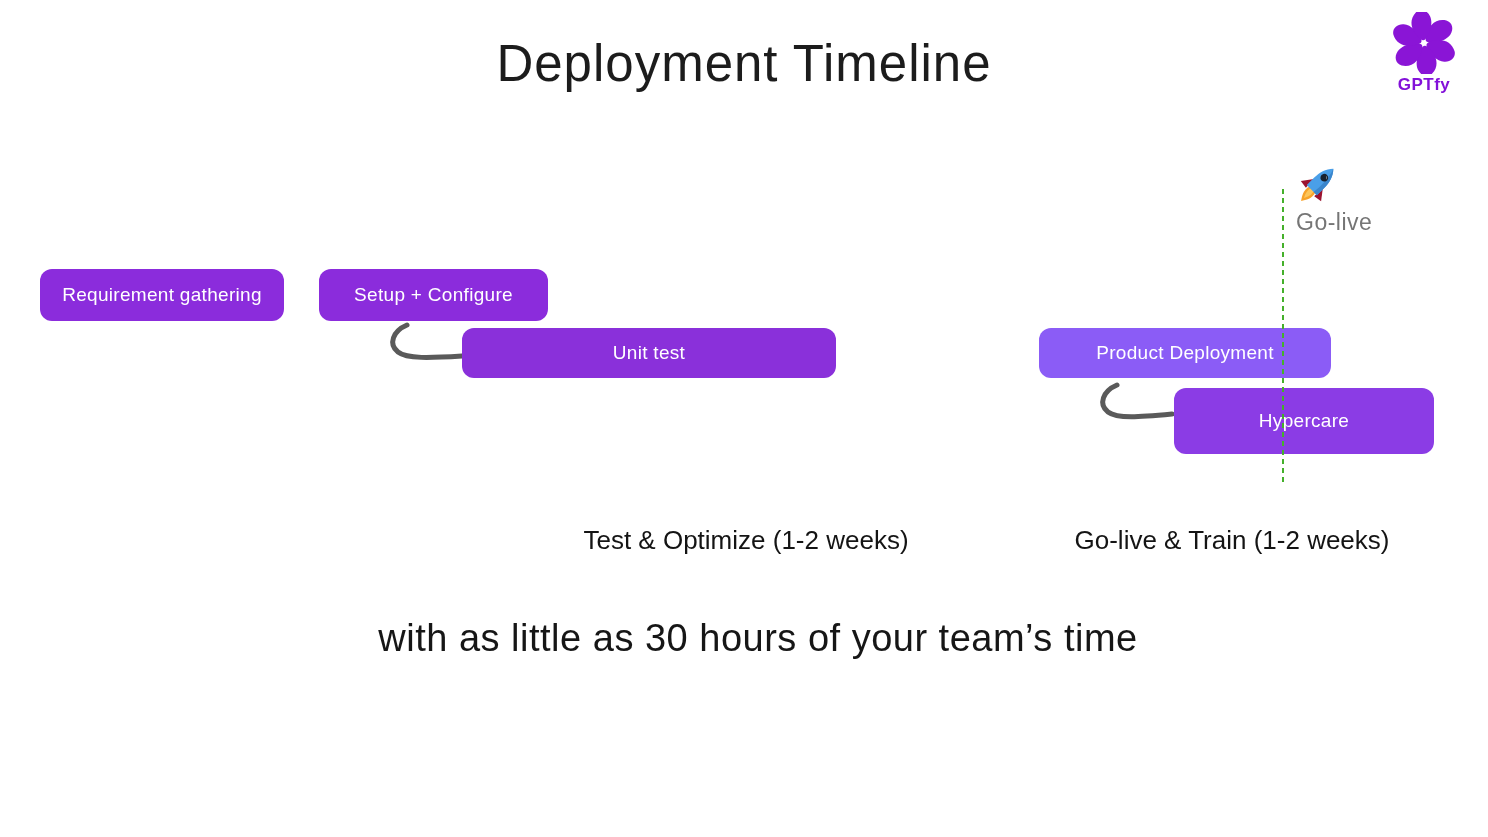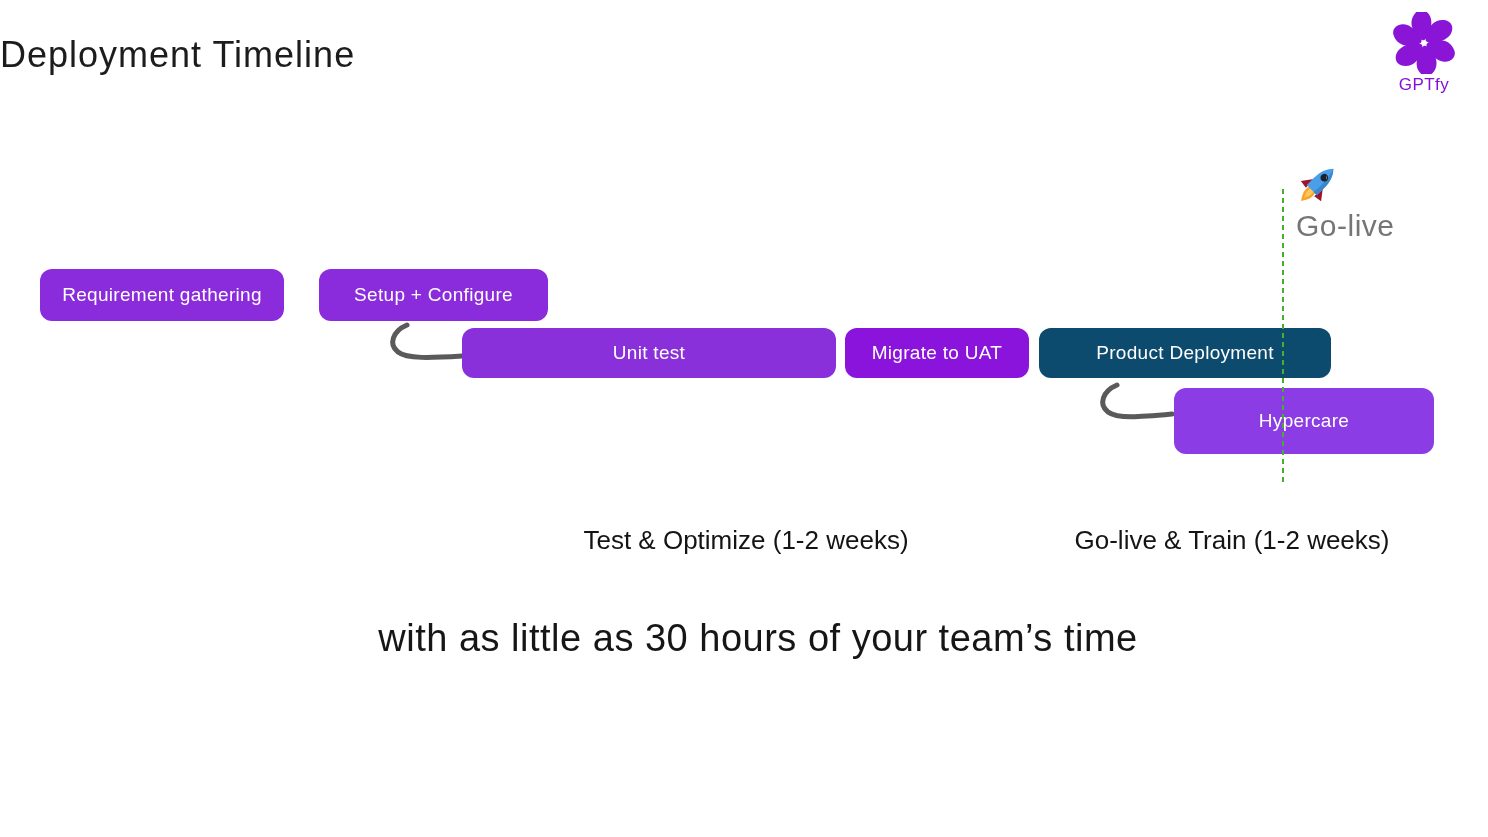--- a/index.html
+++ b/index.html
@@ -9,55 +9,55 @@
     width: 1488px;
     height: 837px;
     background: #ffffff;
     overflow: hidden;
   }
   .title {
     position: absolute;
     top: 34px;
     left: 0;
     width: 100%;
-    text-align: left;
-    font-size: 36px;
+    text-align: center;
+    font-size: 51px;
     font-weight: 300;
     letter-spacing: 1px;
     color: #1c1c1c;
   }
   
   .logo {
     position: absolute;
     top: 12px;
     left: 1382px;
     width: 84px;
     text-align: center;
   }
   .logo svg { display: block; margin: 0 auto; }
   .logo-text {
     margin-top: 1px;
     font-size: 17px;
-    font-weight: 400;
+    font-weight: 700;
     letter-spacing: 0.5px;
     color: #8311d9;
   }
   
   .golive-rocket {
     position: absolute;
     top: 156px;
     left: 1292px;
     width: 54px;
     height: 54px;
   }
   .golive-label {
     position: absolute;
     top: 209px;
     left: 1296px;
-    font-size: 30px;
+    font-size: 23px;
     font-weight: 400;
     letter-spacing: 0.5px;
     color: #757575;
   }
   
   .overlay {
     position: absolute;
     top: 0; left: 0;
     width: 1488px; height: 837px;
     pointer-events: none;
@@ -157,22 +157,21 @@
   <div class="golive-label">Go-live</div>
 
   <svg class="overlay under" viewBox="0 0 1488 837" aria-hidden="true">
     <path d="M 407 325 C 393 331 388 344 398 352 C 407 359 430 358 462 356" fill="none" stroke="#5a5a5a" stroke-width="5" stroke-linecap="round"></path>
     <path d="M 1117 385 C 1103 391 1098 404 1108 412 C 1117 419 1140 417 1172 414" fill="none" stroke="#5a5a5a" stroke-width="5" stroke-linecap="round"></path>
   </svg>
 
   <div class="bar bar-req" style="background-color: rgb(139, 44, 220);">Requirement gathering</div>
   <div class="bar bar-setup" style="background-color: rgb(139, 44, 220);">Setup + Configure</div>
   <div class="bar bar-unit" style="background-color: rgb(138, 48, 218);">Unit test</div>
-  <div class="bar bar-migrate" style="background-color: rgb(138, 20, 220);">Migrate to UAT</div>
-  <div class="bar bar-deploy" style="background-color: #0c4a6e;">Product Deployment</div>
+  <div class="bar bar-deploy" style="background-color: #8b5cf6;">Product Deployment</div>
   <div class="bar bar-hyper" style="background-color: rgb(139, 60, 229);">Hypercare</div>
 
   <svg class="overlay over" viewBox="0 0 1488 837" aria-hidden="true">
     <line x1="1283" y1="189" x2="1283" y2="482" stroke-width="2" stroke-dasharray="5 4" stroke="#45b02b"></line>
   </svg>
 
   <div class="phase phase-2">Test &amp; Optimize (1-2 weeks)</div>
   <div class="phase phase-3">Go-live &amp; Train (1-2 weeks)</div>
 
   <div class="tagline">with as little as 30 hours of your team’s time</div>

